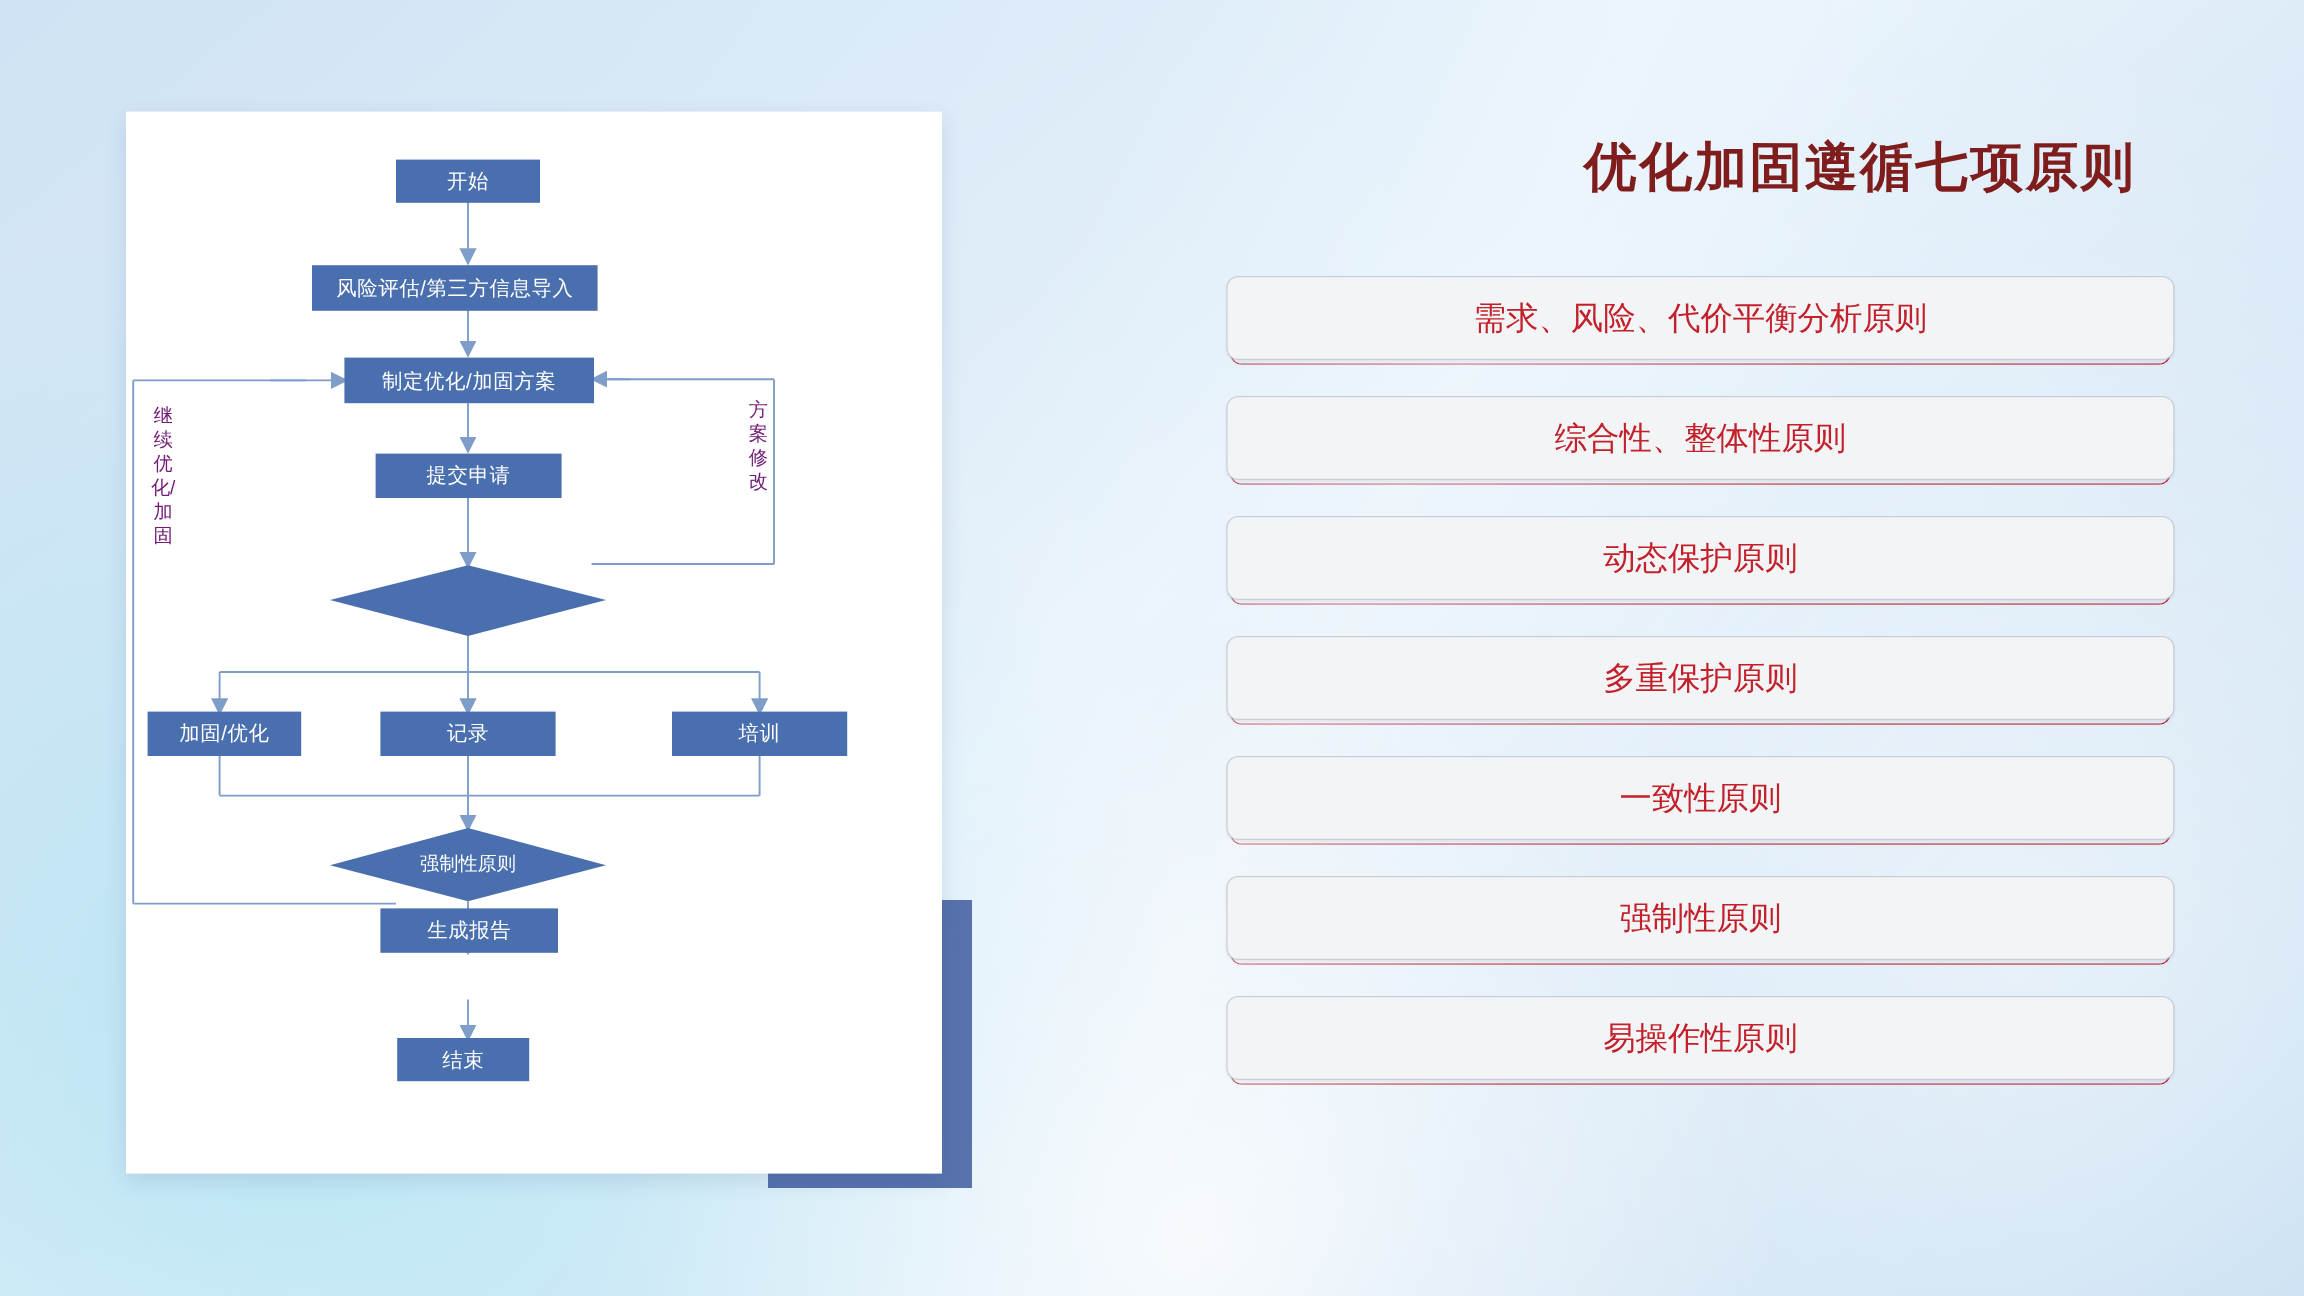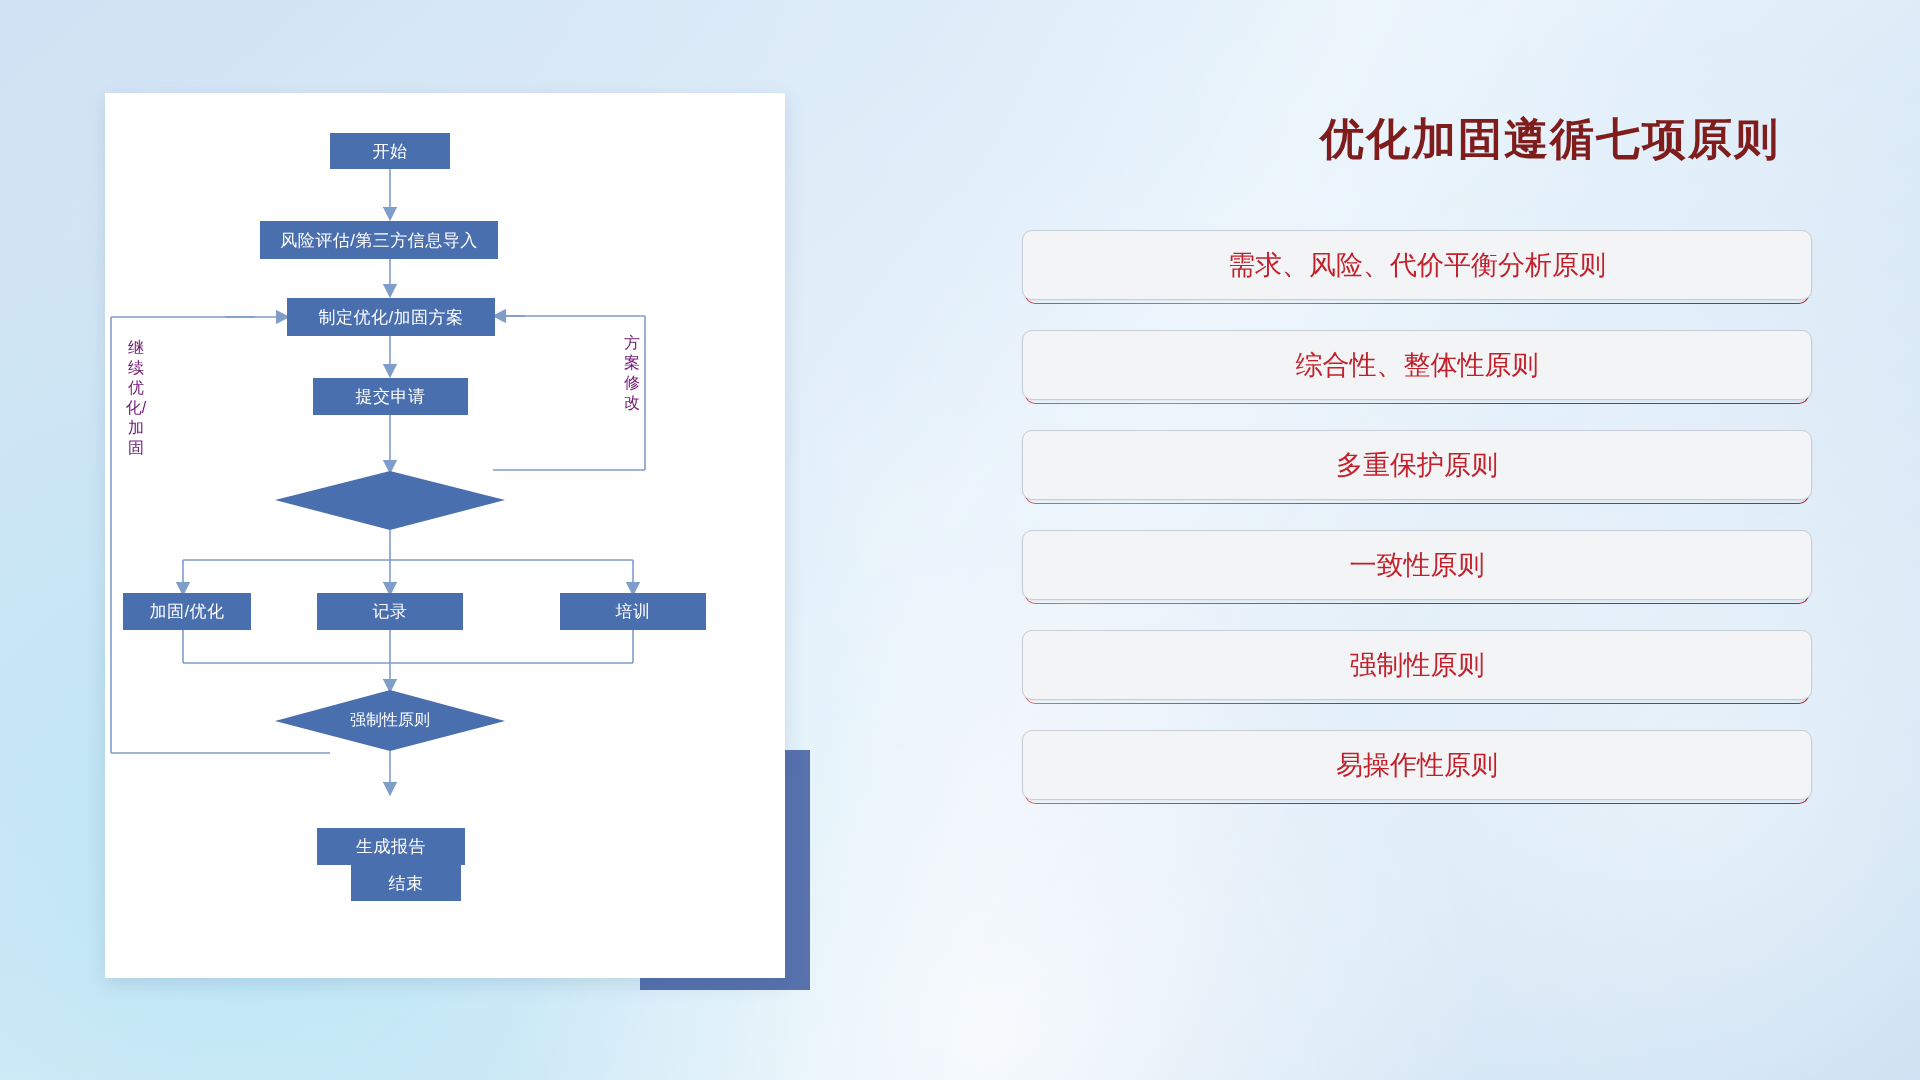--- a/index.html
+++ b/index.html
@@ -217,25 +217,25 @@
   </div>
 
   <div class="node" style="left:455px; top:500px; width:146px; height:37px;">
     <span>培训</span>
   </div>
 
   <div class="diamond-wrap" style="left:170px; top:597px; width:230px; height:61px;">
     <span class="dtext">强制性原则</span>
   </div>
 
-  <div class="node" style="left:212px; top:735px; width:148px; height:37px;">
+  <div class="node" style="left:212px; top:664px; width:148px; height:37px;">
     <span>生成报告</span>
   </div>
 
-  <div class="node" style="left:246px; top:772px; width:110px; height:36px;">
+  <div class="node" style="left:226px; top:772px; width:110px; height:36px;">
     <span>结束</span>
   </div>
 
   <div class="side-label" style="left:20px; top:245px;">
     <span>继续优化/加固</span>
   </div>
   <div class="side-label" style="left:516px; top:240px;">
     <span>方案修改</span>
   </div>
 </div>
@@ -243,20 +243,23 @@
 <div class="right-title">优化加固遵循七项原则</div>
 
 <div class="principles">
   <div class="principle">
     <span class="principle-label">需求、风险、代价平衡分析原则</span>
   </div>
   <div class="principle">
     <span class="principle-label">综合性、整体性原则</span>
   </div>
   <div class="principle">
+    <span class="principle-label">动态保护原则</span>
+  </div>
+  <div class="principle">
     <span class="principle-label">多重保护原则</span>
   </div>
   <div class="principle">
     <span class="principle-label">一致性原则</span>
   </div>
   <div class="principle">
     <span class="principle-label">强制性原则</span>
   </div>
   <div class="principle">
     <span class="principle-label">易操作性原则</span>

